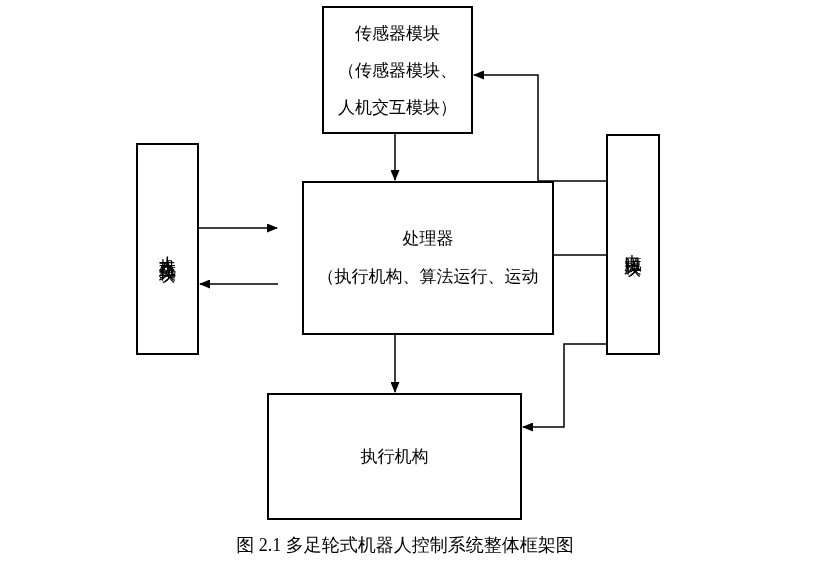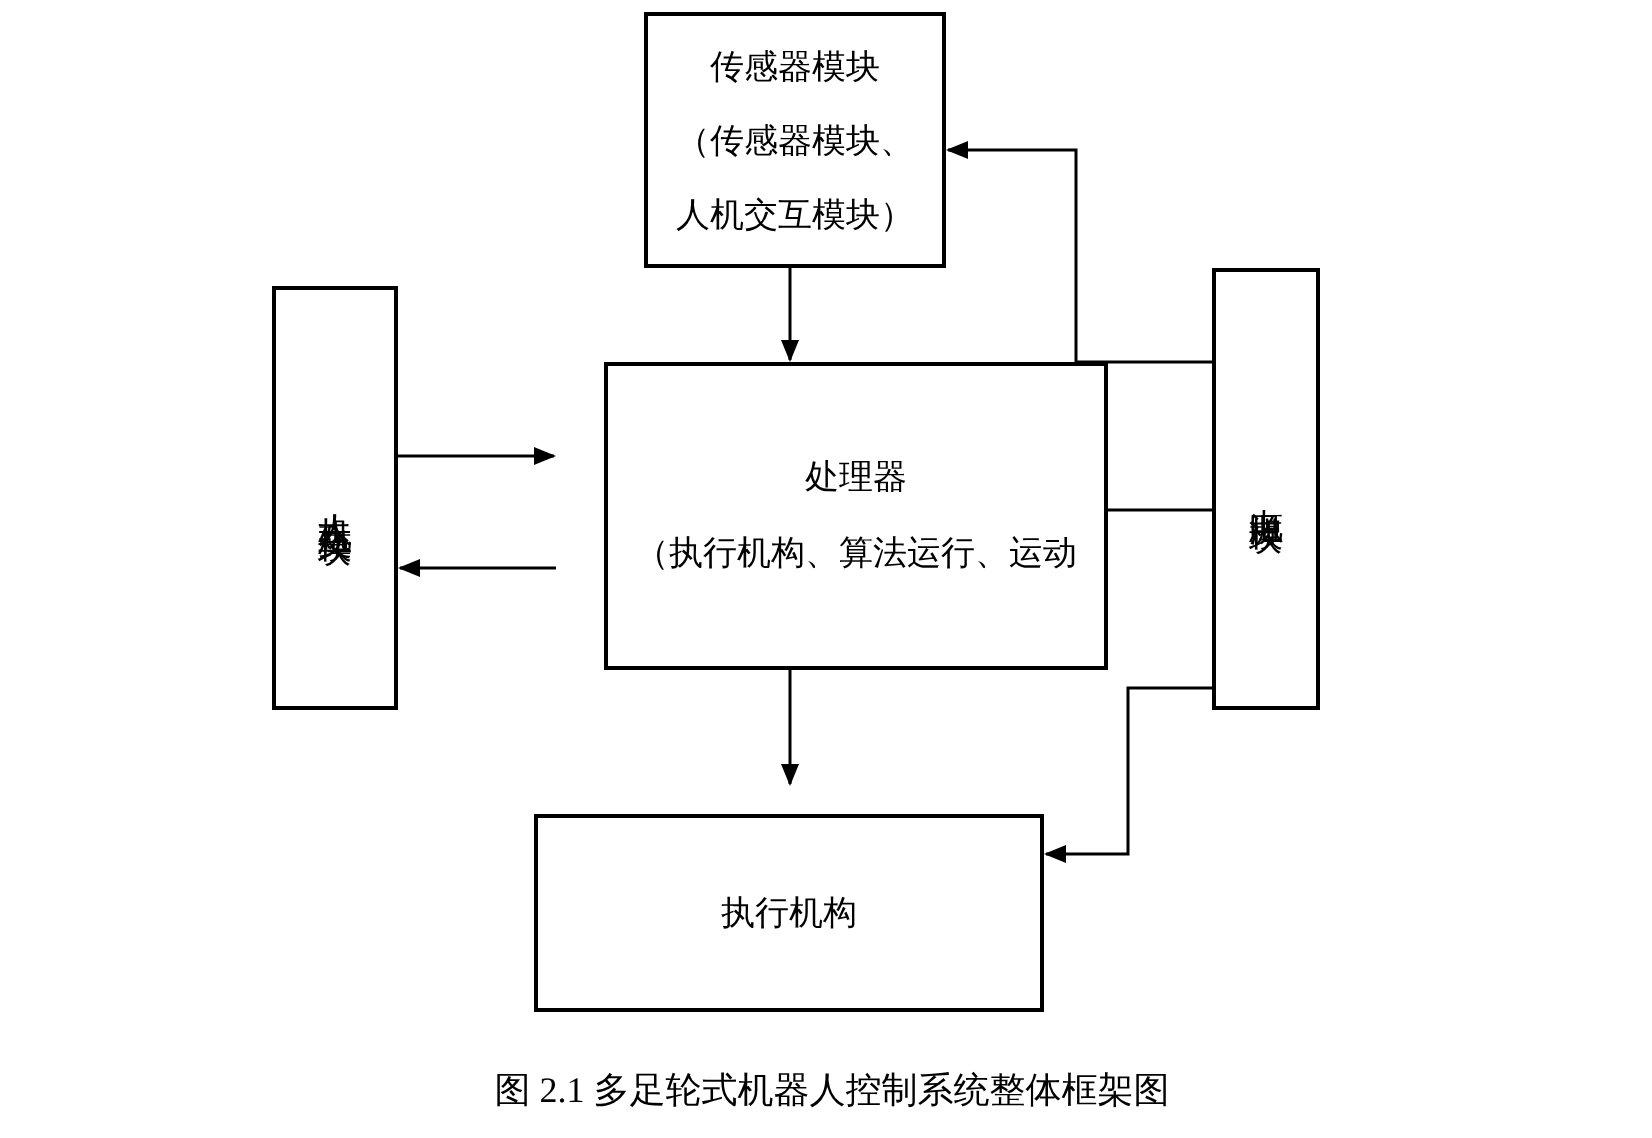--- a/index.html
+++ b/index.html
@@ -34,31 +34,31 @@
     align-items: center;
     justify-content: center;
     text-align: center;
     font-size: 17px;
     line-height: 37px;
   }
   .box-sensor    { left: 322px; top: 6px;   width: 151px; height: 128px; }
   .box-hmi       { left: 136px; top: 143px; width: 63px;  height: 212px; }
   .box-processor { left: 264px; top: 181px; width: 252px; height: 154px; line-height: 38px; margin-left: 38px; }
   .box-power     { left: 606px; top: 134px; width: 54px;  height: 221px; }
-  .box-actuator  { left: 267px; top: 407px; width: 255px; height: 99px;  line-height: 40px; }
+  .box-actuator  { left: 267px; top: 393px; width: 255px; height: 127px;  line-height: 40px; }
   .vertical-label {
     writing-mode: vertical-lr;
     text-orientation: upright;
     font-size: 17px;
     line-height: 1;
     letter-spacing: 2px;
   }
   .caption {
     position: absolute;
-    left: 11px;
+    left: 0;
     top: 533px;
     width: 810px;
     text-align: center;
     font-size: 18px;
   }
 </style>
 </head>
 <body>
 
 <div class="stage">

